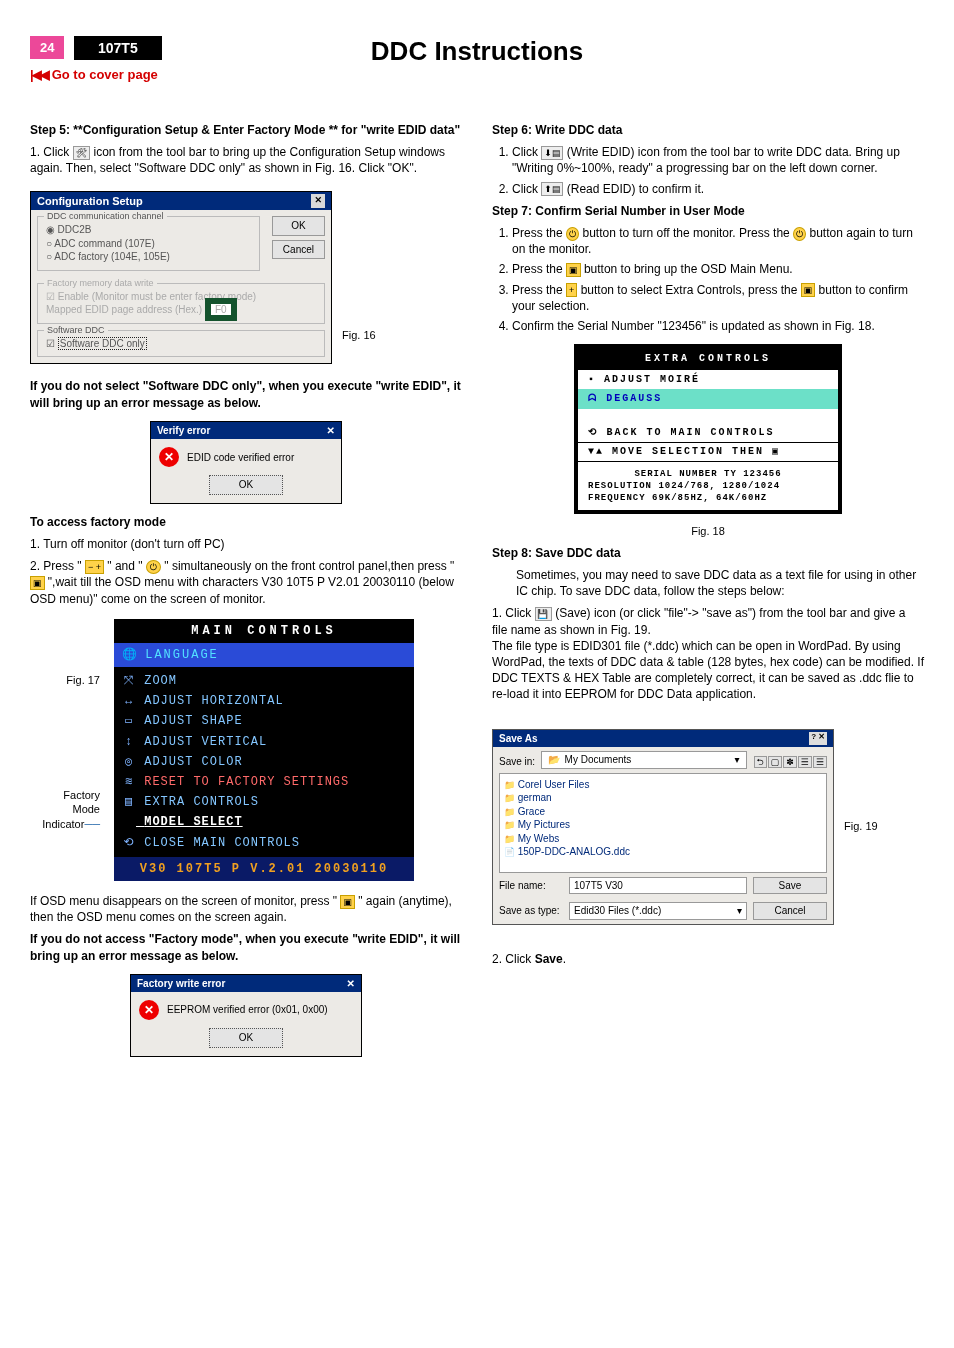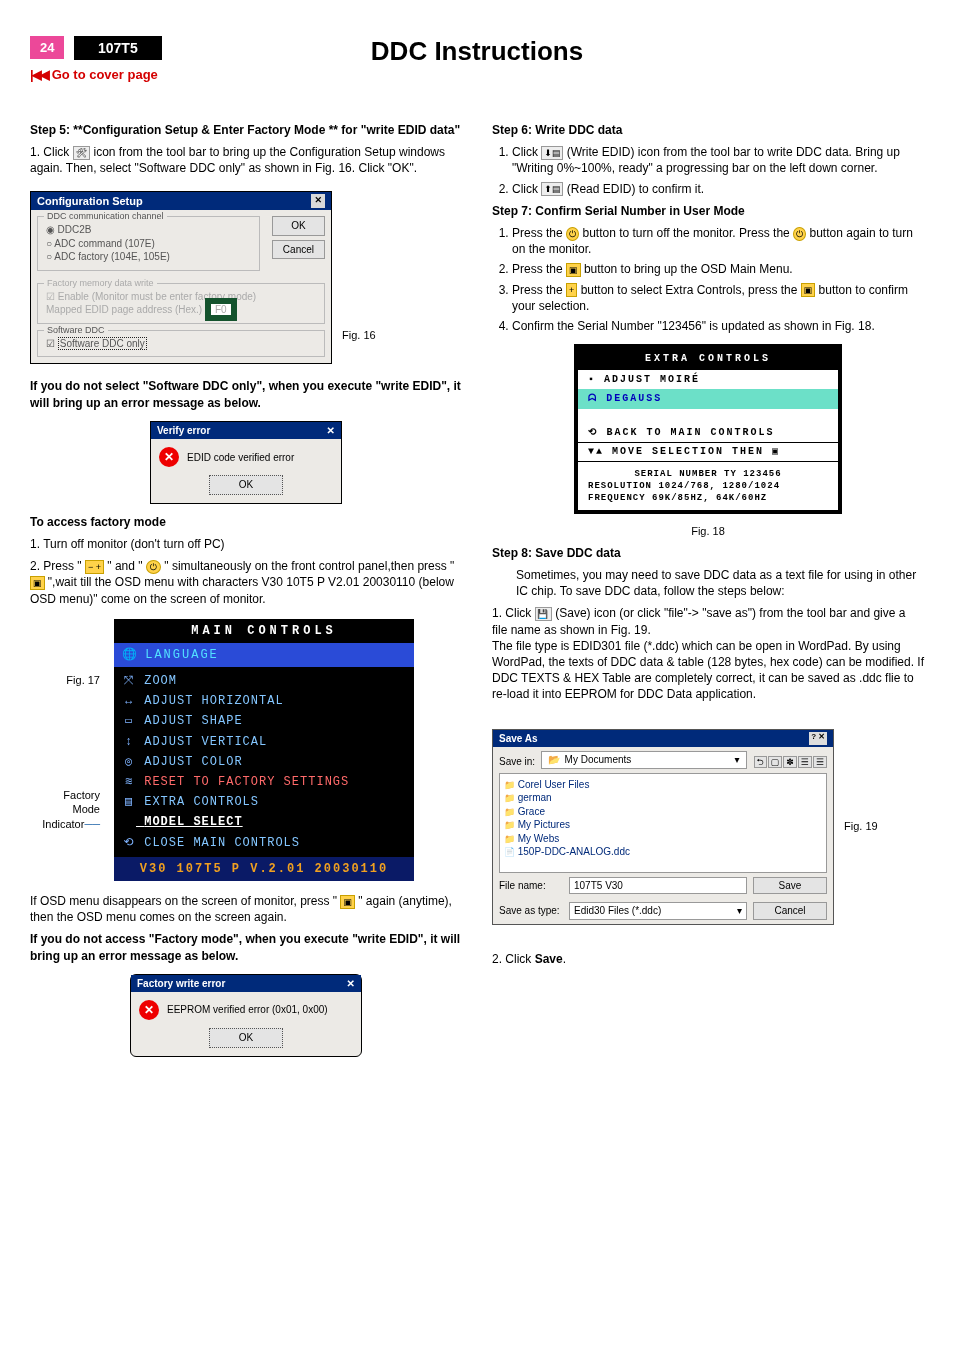--- a/index.html
+++ b/index.html
@@ -27,21 +27,21 @@
   .dlg .tbar { background: #002a7a; color: #fff; font-weight: bold; padding: 2px 6px; display: flex; justify-content: space-between; font-size: 11px; }
   .dlg .tbar .x { background: #d9d9d9; color: #000; padding: 0 3px; font-weight: bold; font-size: 9px; }
   .dlg .box { border: 1px solid #bbb; margin: 6px; padding: 6px 8px; position: relative; }
   .dlg .box .legend { position: absolute; top: -7px; left: 6px; background: #eceae6; padding: 0 3px; font-size: 9px; }
   .dlg .btns { float: right; margin: 6px; }
   .dlg .btns div { border: 1px solid #999; background: #e4e4e4; padding: 2px 10px; margin-bottom: 4px; text-align: center; font-size: 10px; color: #000; }
   .dlg-row { display:flex; }
 
   
   .err-dlg { border: 1px solid #000; background: #eceae6; width: 190px; margin: 10px auto; font-size: 10px; }
-  .err-dlg.wide { width: 230px; border-radius: 6px; }
+  .err-dlg.wide { width: 230px; }
   .err-dlg .tbar { background: #002a7a; color: #fff; font-weight: bold; padding: 2px 6px; display:flex; justify-content:space-between; }
   .err-dlg .row { display:flex; align-items:center; gap:8px; padding:8px; }
   .err-x { width:20px;height:20px;border-radius:50%;background:#e00;color:#fff;display:flex;align-items:center;justify-content:center;font-weight:bold;font-size:12px; }
   .err-dlg .ok { border:1px dotted #555; padding:2px 16px; width:40px; margin:0 auto 8px auto; text-align:center; background:#e4e4e4; }
 
   
   .osd { background:#000; color:#fff; font-family: "Courier New", monospace; font-size: 12px; letter-spacing: 1px; width:300px; margin:6px 0; }
   .osd .hdr { background:#000; color:#fff; text-align:center; padding:4px 12px; font-weight:bold; letter-spacing:4px; }
   .osd .blue { background:#2a4bd7; color:#52e0ff; padding:4px 8px; letter-spacing:2px; text-align:left; }
   .osd .row { padding:2px 8px; color:#84c6ff; }

